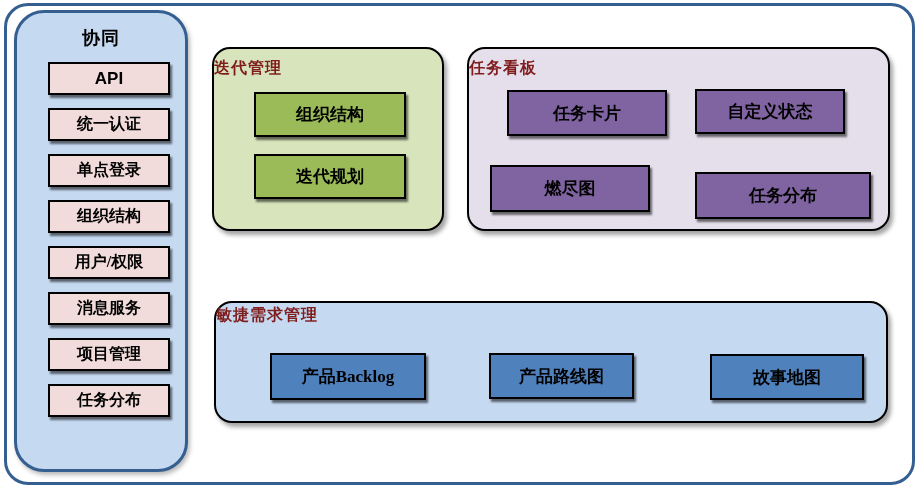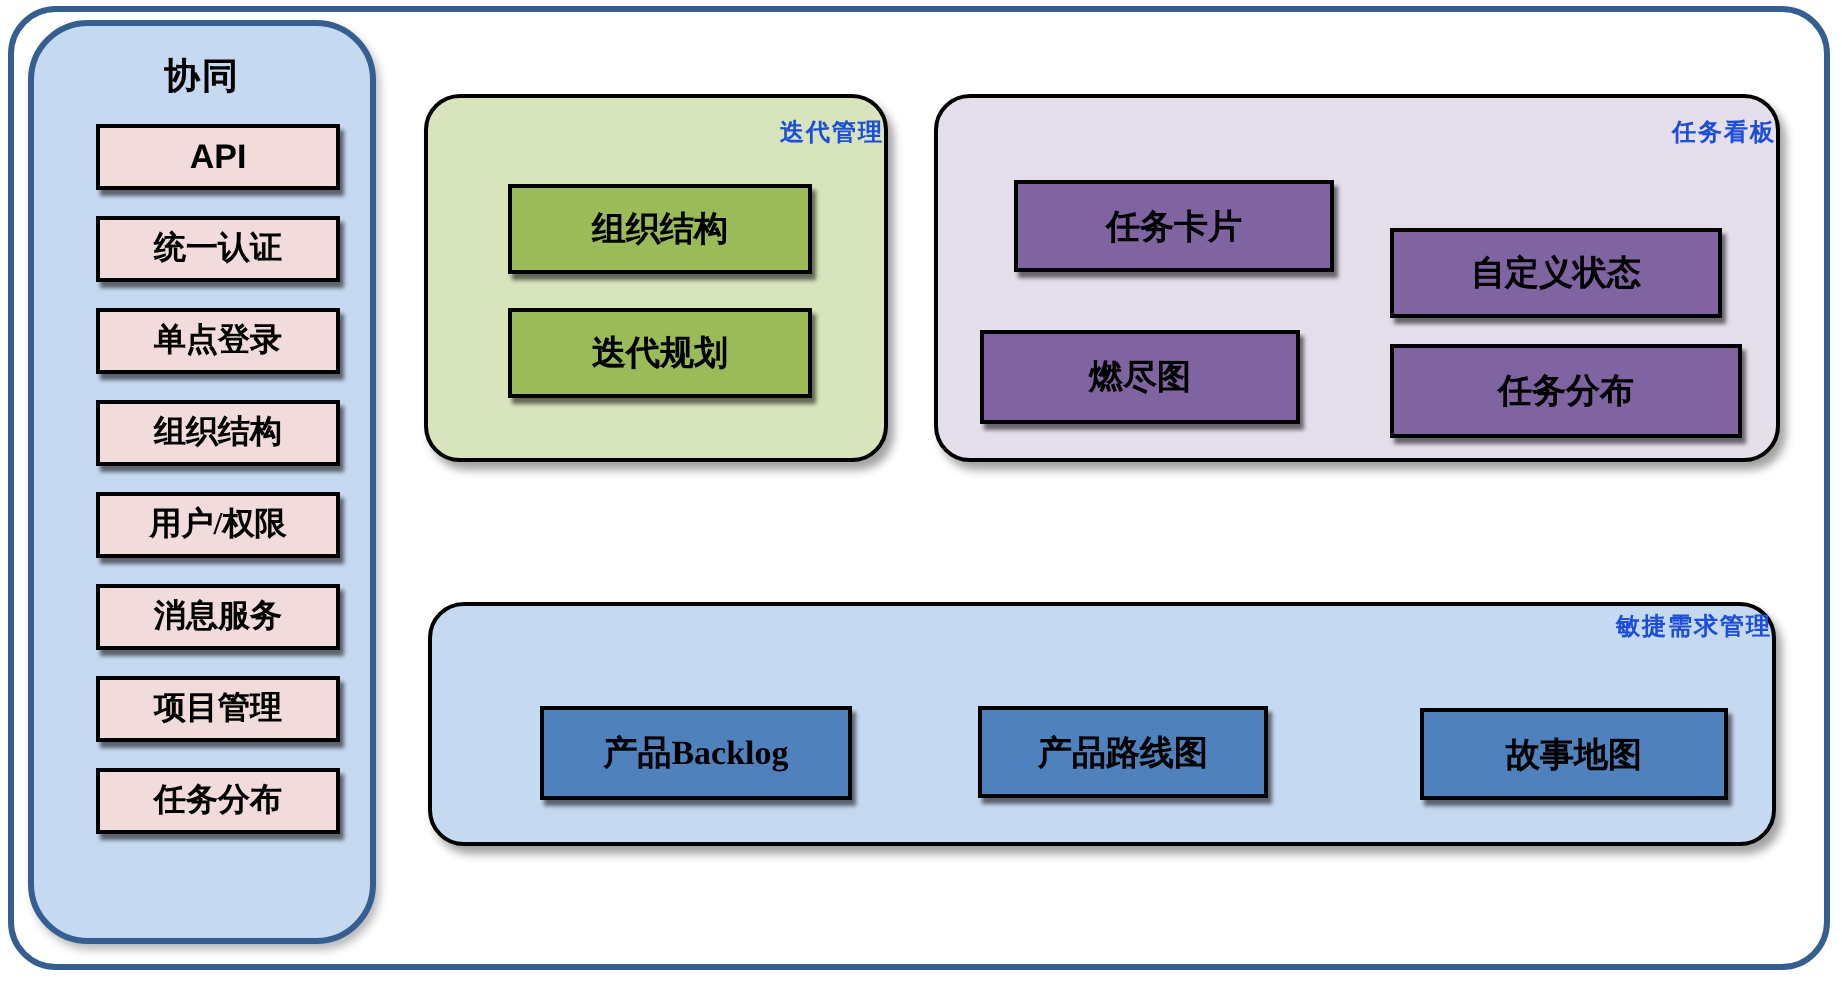--- a/index.html
+++ b/index.html
@@ -75,24 +75,24 @@
   }
   
   .group {
     position: absolute;
     box-sizing: border-box;
     border: 2px solid #000000;
     border-radius: 18px;
     box-shadow: 3px 4px 4px rgba(50,50,50,0.45);
   }
   .group-title {
-    text-align: right;
-    font-size: 12px;
+    text-align: left;
+    font-size: 16px;
     font-weight: bold;
-    color: #1d4ed8;
+    color: #7f1d1d;
     letter-spacing: 1px;
   }
   .group-iteration {
     left: 212px; top: 47px;
     width: 232px; height: 184px;
     background: #d7e4bc;
   }
   .group-iteration .group-title { margin-top: 9px; }
   .green-node {
     position: absolute;
@@ -147,21 +147,21 @@
 
   <div class="group group-iteration">
     <div class="group-title">迭代管理</div>
     <div class="node green-node" style="left:40px; top:43px; width:152px; height:45px;">组织结构</div>
     <div class="node green-node" style="left:40px; top:105px; width:152px; height:45px;">迭代规划</div>
   </div>
 
   <div class="group group-kanban">
     <div class="group-title">任务看板</div>
     <div class="node purple-node" style="left:38px; top:41px; width:160px; height:46px;">任务卡片</div>
-    <div class="node purple-node" style="left:226px; top:40px; width:166px; height:45px;margin-top:25px;">自定义状态</div>
+    <div class="node purple-node" style="left:226px; top:40px; width:150px; height:45px;">自定义状态</div>
     <div class="node purple-node" style="left:21px; top:116px; width:160px; height:47px;">燃尽图</div>
     <div class="node purple-node" style="left:226px; top:123px; width:176px; height:47px;">任务分布</div>
   </div>
 
   <div class="group group-agile">
     <div class="group-title">敏捷需求管理</div>
     <div class="node blue-node" style="left:54px; top:50px; width:156px; height:47px;">产品Backlog</div>
     <div class="node blue-node" style="left:273px; top:50px; width:145px; height:46px;">产品路线图</div>
     <div class="node blue-node" style="left:494px; top:51px; width:154px; height:46px;">故事地图</div>
   </div>

